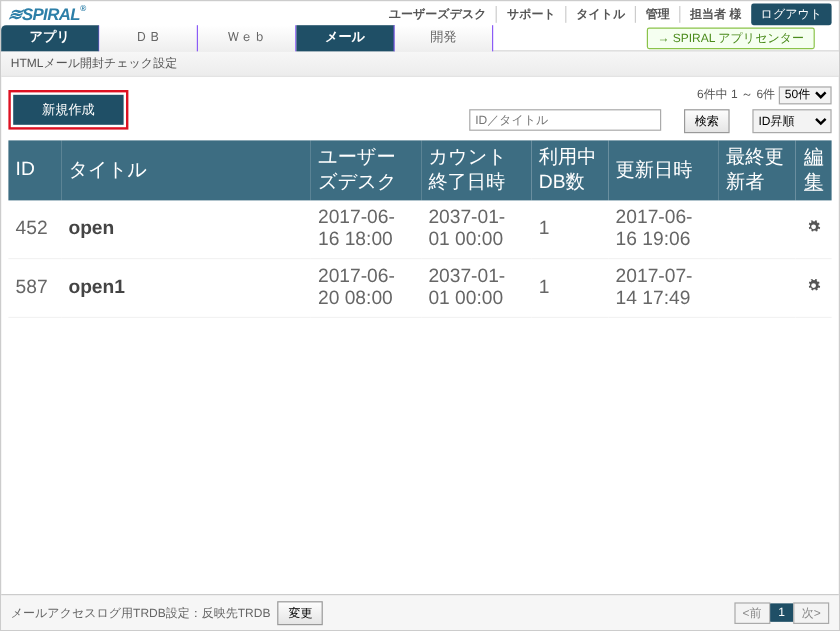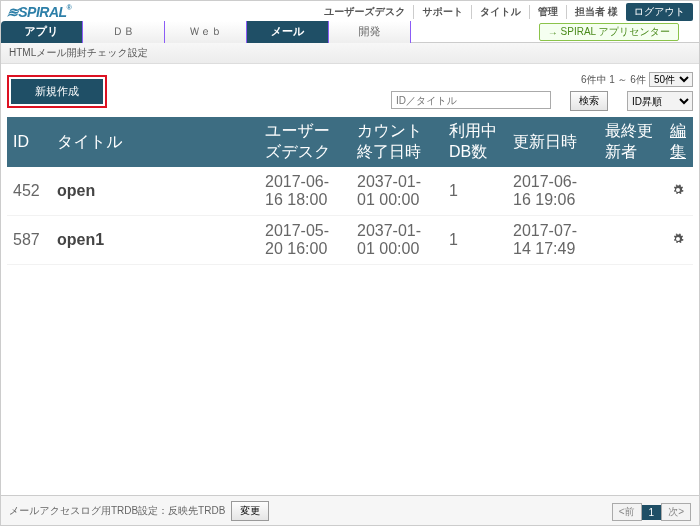--- a/index.html
+++ b/index.html
@@ -31,21 +31,21 @@
 .search-btn { font-size:10px; padding:2px 8px; border:1px solid #999; background:linear-gradient(#fdfdfd,#e5e5e5); cursor:pointer; }
 .sort-select { font-size:10px; border:1px solid #aaa; background:#f3f3f3; width:66px; }
 table { width:100%; border-collapse:collapse; font-size:16px; }
 thead th { background:#3d6d82; color:#fff; font-weight:normal; text-align:left; padding:4px 6px; }
 thead th:last-child, tbody td:last-child { text-align:center;text-decoration:underline; }
 tbody td { padding:6px 6px; border-bottom:0; color:#666; }
 tbody tr { border-bottom:1px solid #f2f2f2; }
 .title-cell { color:#444; font-weight:bold; }
 .gear { width:12px; height:12px; display:inline-block; }
 .gear svg { width:12px; height:12px; fill:#555; }
-.footer { border-top:1px solid #ccc; background:#f6f6f6; padding:4px 8px; display:flex; align-items:flex-end; justify-content:space-between; font-size:10px; height:30px; }
+.footer { border-top:1px solid #ccc; background:#f6f6f6; padding:4px 8px; display:flex; align-items:center; justify-content:space-between; font-size:10px; height:30px; }
 .footer-left { display:flex; align-items:center; gap:6px; color:#666; }
 .change-btn { font-size:10px; padding:2px 8px; border:1px solid #999; background:linear-gradient(#fdfdfd,#e5e5e5); cursor:pointer; }
 .footer-pgs { display:flex; align-items:center; gap:0; }
 .pg { border:1px solid #aaa; font-size:10px; padding:1px 6px; background:#f3f3f3; color:#888; }
 .pg.active { background:#1f4f66; color:#fff; border-color:#1f4f66; }
 .whitespace { flex:1; }
 .reg { font-size:7px; vertical-align:top; }
 </style>
 </head>
 <body>
@@ -114,21 +114,21 @@
           <td>1</td>
           <td>2017-06-16 19:06</td>
           <td></td>
           <td><span class="gear"><svg viewBox="0 0 24 24">
                   <path d="M12 8a4 4 0 100 8 4 4 0 000-8zm9 4l2 1-1 3-2-1a8 8 0 01-2 2l1 2-3 1-1-2a8 8 0 01-3 0l-1 2-3-1 1-2a8 8 0 01-2-2l-2 1-1-3 2-1a8 8 0 010-3l-2-1 1-3 2 1a8 8 0 012-2L7 2l3-1 1 2a8 8 0 013 0l1-2 3 1-1 2a8 8 0 012 2l2-1 1 3-2 1a8 8 0 010 3z"></path>
                 </svg></span></td>
         </tr>
         <tr>
           <td>587</td>
           <td class="title-cell">open1</td>
-          <td>2017-05-20 16:00</td>
+          <td>2017-06-20 08:00</td>
           <td>2037-01-01 00:00</td>
           <td>1</td>
           <td>2017-07-14 17:49</td>
           <td></td>
           <td><span class="gear"><svg viewBox="0 0 24 24">
                   <path d="M12 8a4 4 0 100 8 4 4 0 000-8zm9 4l2 1-1 3-2-1a8 8 0 01-2 2l1 2-3 1-1-2a8 8 0 01-3 0l-1 2-3-1 1-2a8 8 0 01-2-2l-2 1-1-3 2-1a8 8 0 010-3l-2-1 1-3 2 1a8 8 0 012-2L7 2l3-1 1 2a8 8 0 013 0l1-2 3 1-1 2a8 8 0 012 2l2-1 1 3-2 1a8 8 0 010 3z"></path>
                 </svg></span></td>
         </tr>
       </tbody>
     </table>

